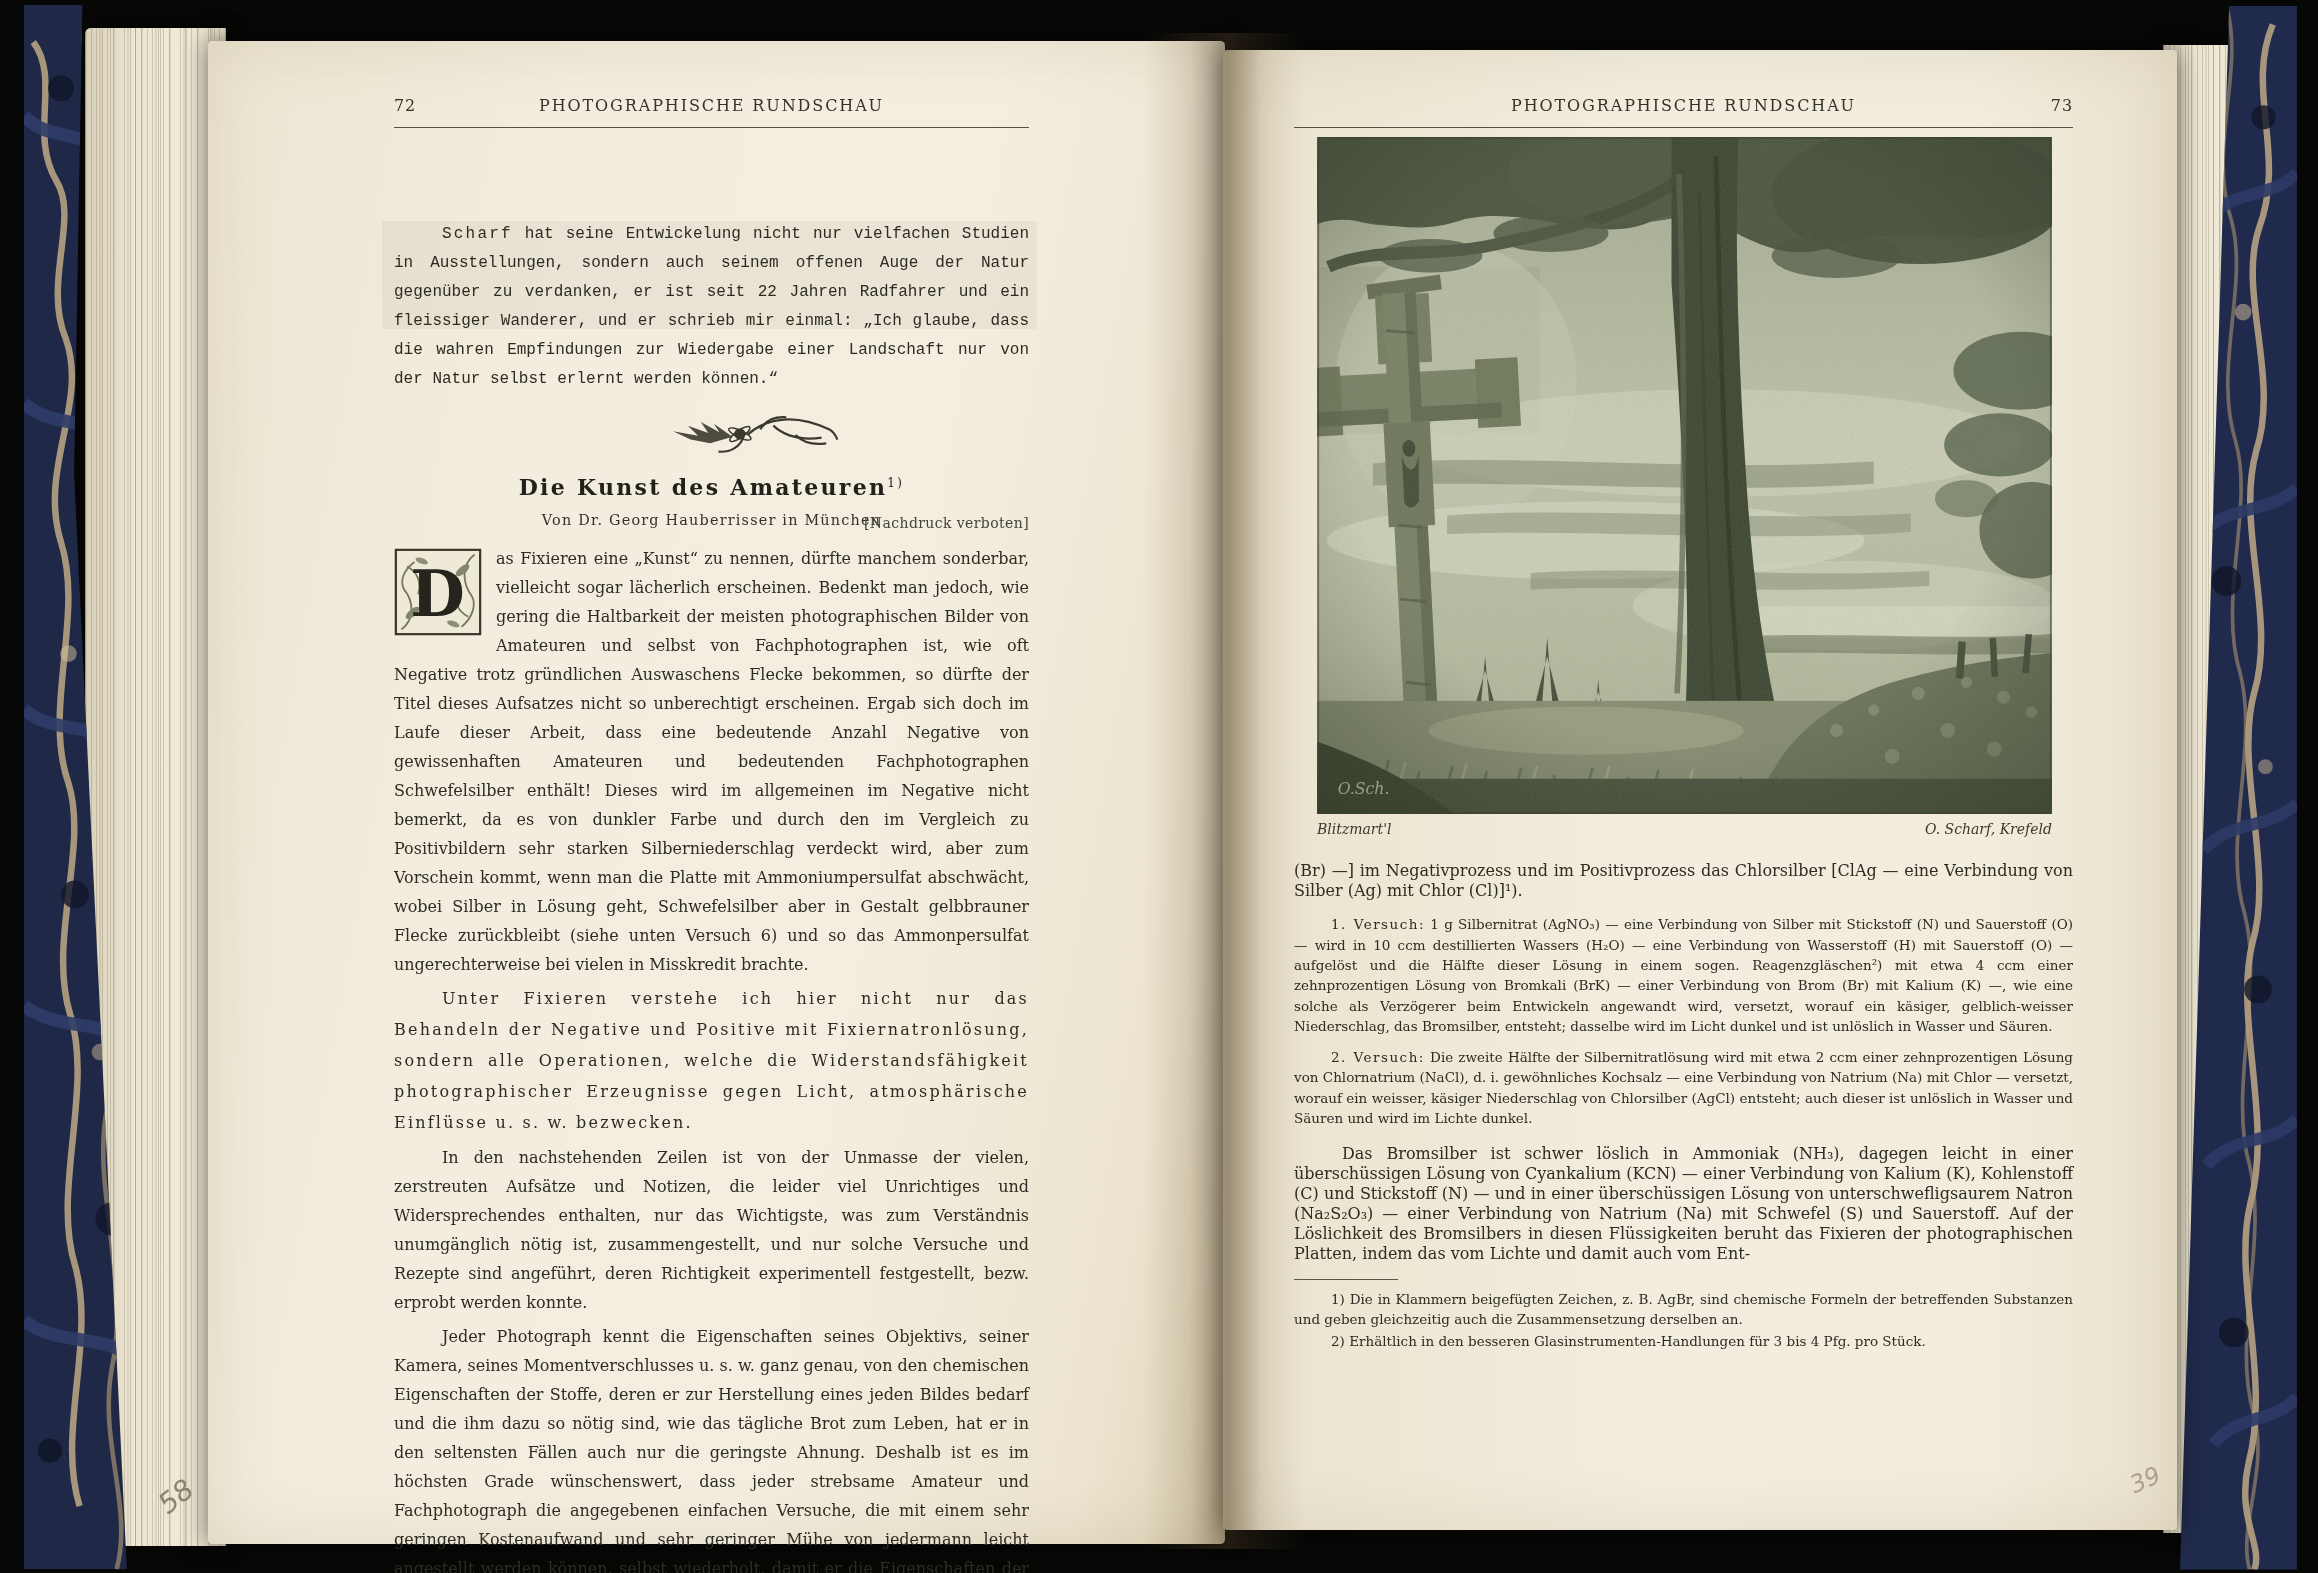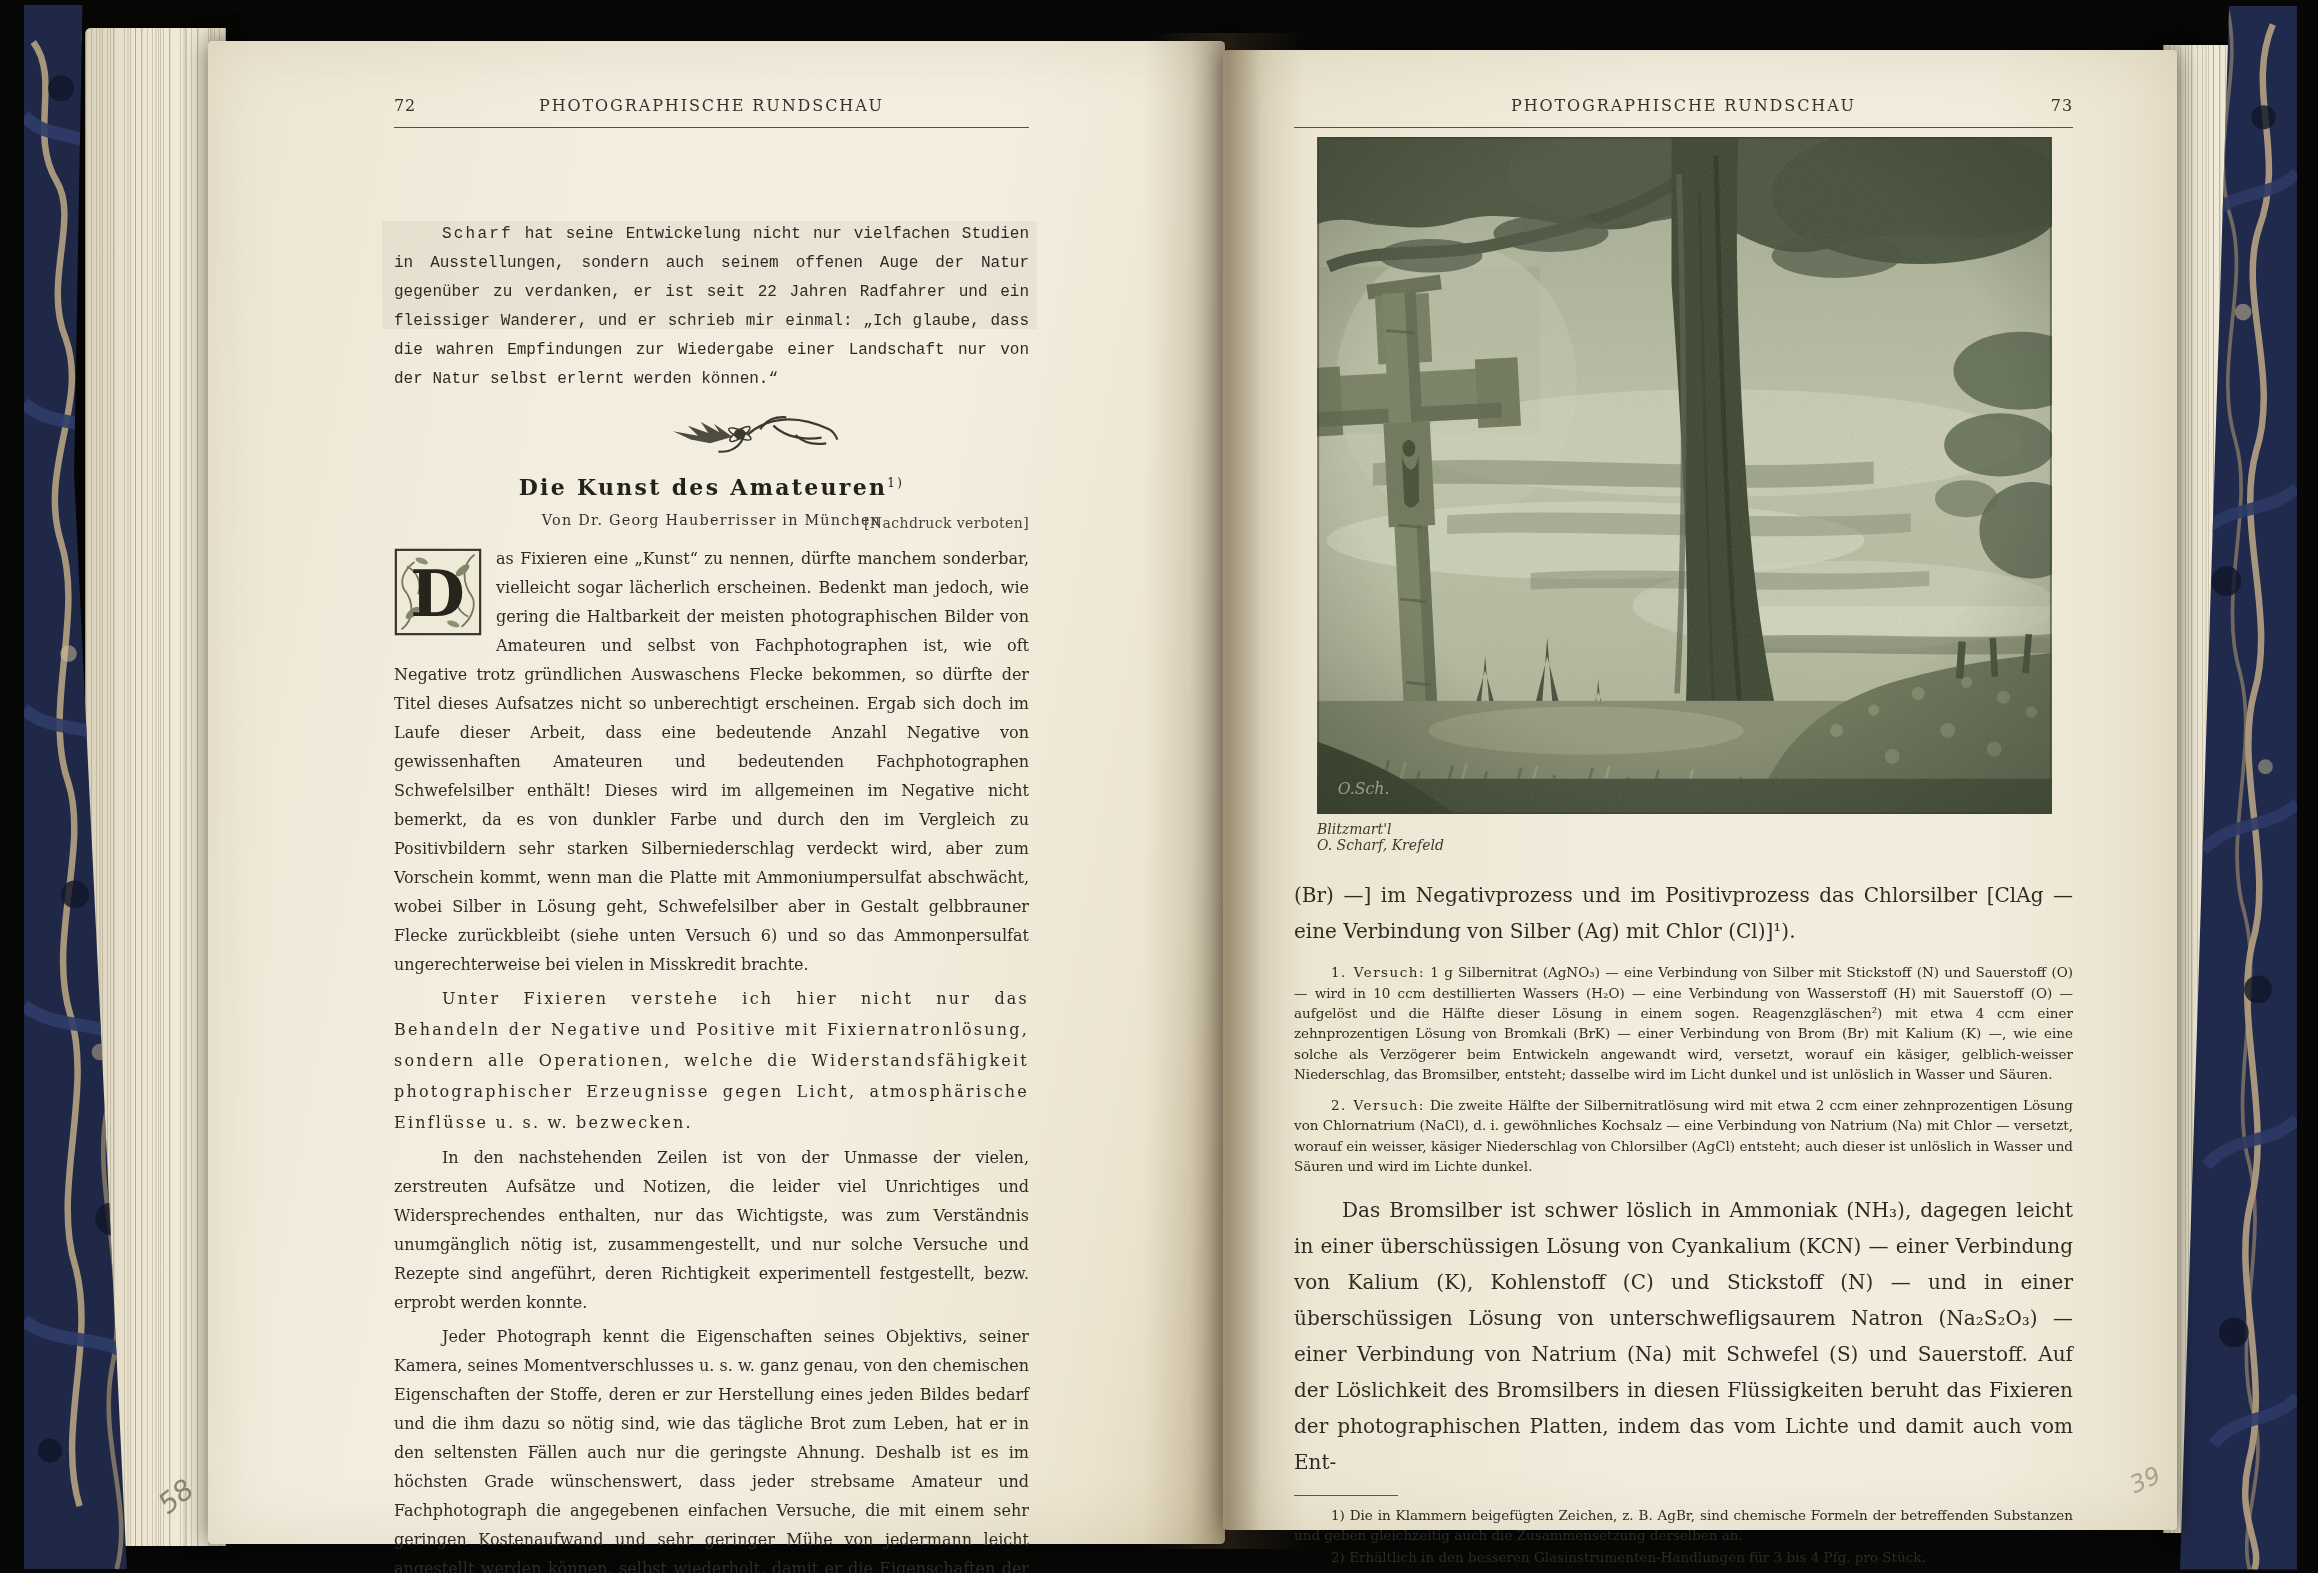--- a/index.html
+++ b/index.html
@@ -22,34 +22,34 @@
   .gutter{position:absolute;z-index:4;pointer-events:none;background:
      linear-gradient(90deg, rgba(0,0,0,0) 0%, rgba(115,95,60,.16) 28%, rgba(74,58,34,.42) 52%, rgba(115,95,60,.14) 72%, rgba(0,0,0,0) 100%);}
   
   .col{position:absolute;z-index:5;}
   .hdr{position:relative;height:24px;font-size:16px;letter-spacing:1.9px;color:#35322a;}
   .hdr .pno{position:absolute;top:0;font-size:16px;letter-spacing:0.9px;}
   .hdr .jtitle{display:block;text-align:center;}
   .hrule{border:0;border-top:1.3px solid #55514442;border-top-color:#565145;margin:6.5px 0 0 0;}
   p{margin:0;text-align:justify;}
   .body-t{font-size:16px;line-height:29px;}
-  .body-r{font-size:20px;line-height:36px;}
+  .body-r{font-size:16px;line-height:20px;}
   .small-t{font-size:13.5px;line-height:20.4px;}
   .ind{text-indent:48px;}
   .ind-s{text-indent:37px;}
   .gesperrt{letter-spacing:2.2px;}
   .sp1{letter-spacing:1.5px;}
   .article-title{font-size:22px;font-weight:bold;letter-spacing:2.3px;text-align:center;color:#23211b;}
   .article-title sup{font-size:12px;font-weight:normal;}
   .bylinerow{position:relative;text-align:center;font-size:14.4px;letter-spacing:1.2px;color:#34312a;}
   .rights{position:absolute;right:0;top:3px;font-size:14px;letter-spacing:0.4px;color:#45423a;}
   .dropcap{float:left;width:88px;height:88px;margin:4.6px 14px 3.7px 0;}
   .ornament-wrap{text-align:center;margin-left:65px;}
   .fnrule{border:0;border-top:1.2px solid #5a564a;width:104px;margin:0;}
-  .caprow{display:flex;justify-content:space-between;font-style:italic;font-size:14px;color:#3a372e;flex-direction:column;}
+  .caprow{display:flex;justify-content:space-between;font-style:italic;font-size:14px;color:#3a372e;}
   .pencil{position:absolute;z-index:6;font-family:"DejaVu Sans",sans-serif;font-style:italic;}
   .artifact{position:absolute;z-index:4;background:rgba(165,158,140,.12);}
 </style>
 </head>
 <body>
 
 <div class="stage">
 
   <div class="marble" style="left:24px;top:3.7px;width:139px;height:1566px;clip-path:polygon(0% 0%,42% 0%,36% 30%,74% 100%,0% 100%);">
     <svg width="139" height="1566" viewBox="0 0 150 1688">

